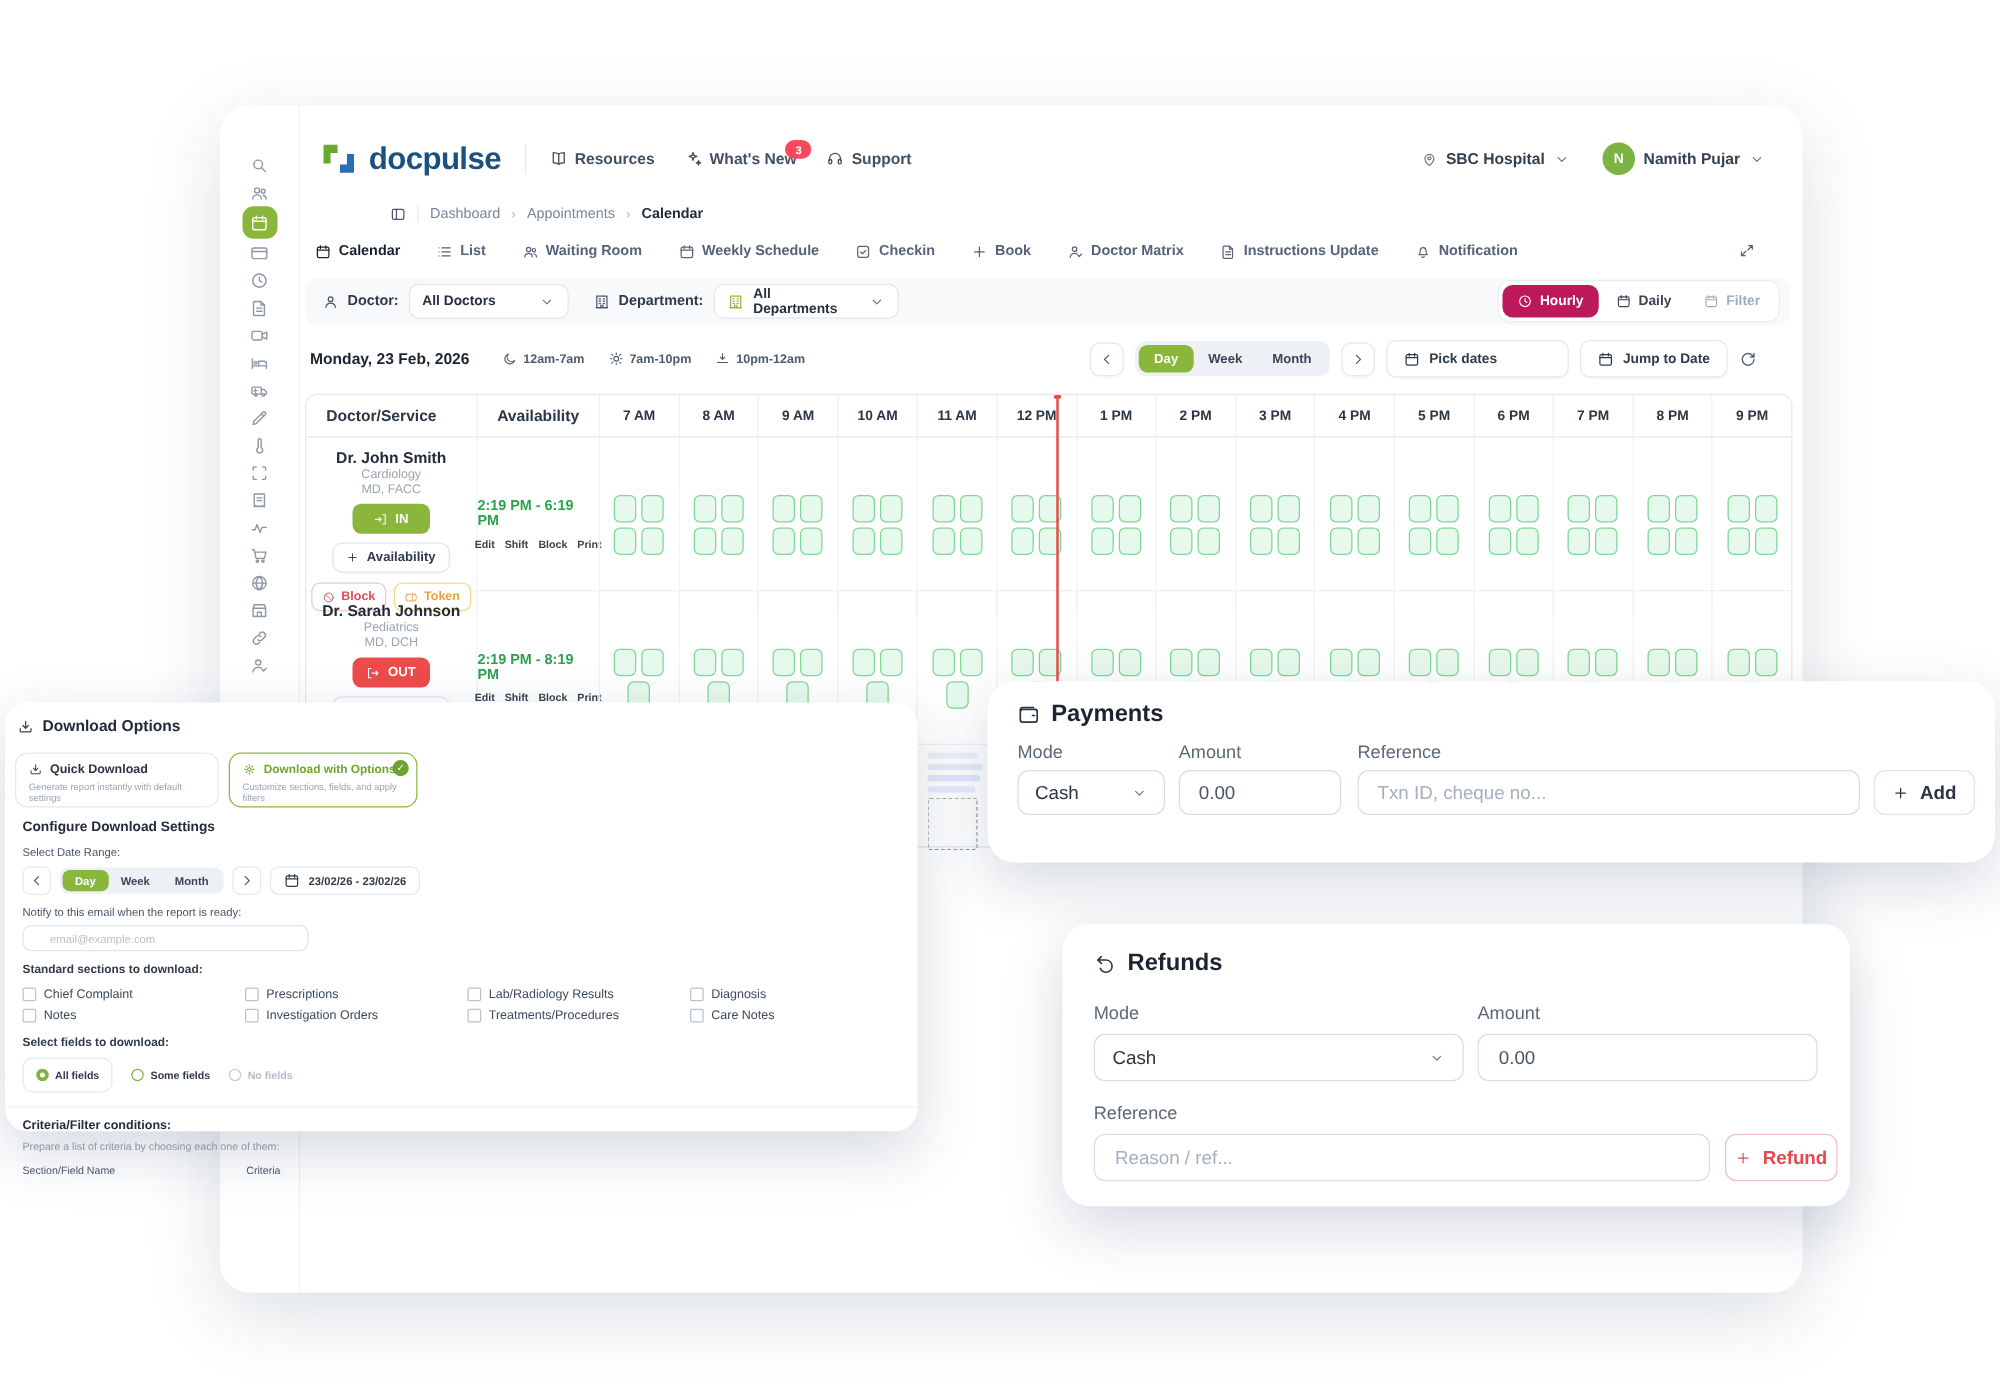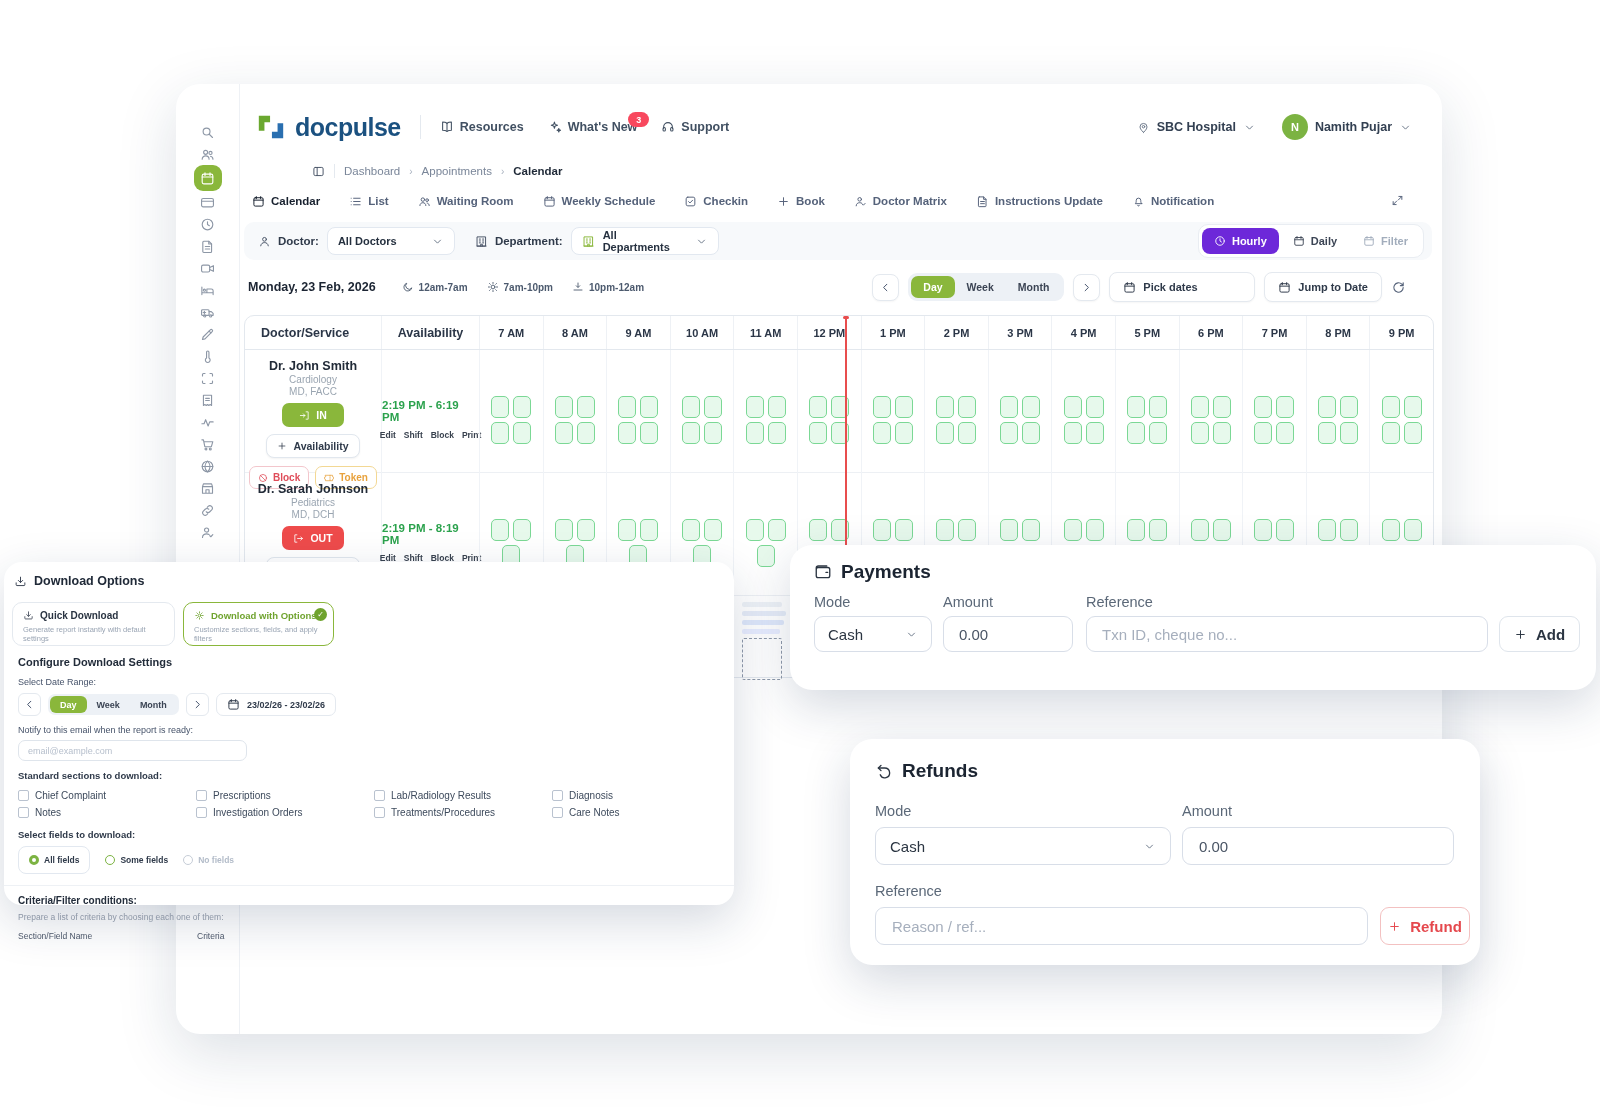--- a/index.html
+++ b/index.html
@@ -51,21 +51,21 @@
         display:flex;align-items:center;padding:0 8px;box-sizing:border-box;}
   .f-ic{color:#4a5568;margin:0 7px 0 6px;}
   .f-label{font-size:11.5px;font-weight:600;color:#2f3a4a;margin-right:8px;}
   .sel{height:28px;background:#fff;border:1px solid #e2e8f0;border-radius:8px;display:flex;align-items:center;
        padding:0 10px;box-sizing:border-box;gap:8px;font-size:11px;font-weight:bold;color:#25303f;cursor:pointer;}
   .sel .grow{flex:1;}
   .viewseg{margin-left:auto;background:#fff;border:1px solid #e9edf2;border-radius:10px;padding:3px;display:flex;gap:2px;}
   .vbtn{height:26px;padding:0 12px;border-radius:8px;display:flex;align-items:center;gap:6px;
         font-size:11px;font-weight:bold;color:#3b4454;cursor:pointer;}
   .vbtn svg{width:12px;height:12px;}
-  .vbtn.active{background:#6d28d9;color:#fff;align-items:center;}
+  .vbtn.active{background:#be185d;color:#fff;align-items:center;}
   .vbtn.muted{color:#a2adbc;}
 
   
   .dbar{position:absolute;left:72px;top:188px;right:36px;height:30px;display:flex;align-items:center;}
   .dtext{font-size:12.5px;font-weight:bold;color:#1c2533;margin-right:26px;}
   .shift{display:flex;align-items:center;gap:5px;font-size:10px;font-weight:600;color:#4c5a6e;margin-right:19px;}
   .shift svg{width:12px;height:12px;}
   .dbar-right{margin-left:auto;display:flex;align-items:center;gap:9px;}
   .navbtn{width:25px;height:25px;border:1px solid #e4e9ef;border-radius:8px;background:#fff;display:flex;
           align-items:center;justify-content:center;color:#42506a;cursor:pointer;box-shadow:0 1px 2px rgba(0,0,0,.04);}
@@ -145,21 +145,21 @@
   .ctrl-row{display:flex;align-items:center;gap:7px;margin-top:6px;}
   .mini-nav{width:21px;height:21px;border:1px solid #e4e9ef;border-radius:6px;background:#fff;display:flex;
             align-items:center;justify-content:center;color:#42506a;cursor:pointer;}
   .mini-seg{background:#edf1f6;border-radius:7px;padding:2px;display:flex;align-items:center;}
   .mini-segbtn{height:17px;padding:0 10px;border-radius:6px;font-size:9px;font-weight:bold;color:#3b4454;
                display:flex;align-items:center;cursor:pointer;}
   .mini-segbtn.active{background:#8ab73b;color:#fff;}
   .datebox{height:21px;border:1px solid #e4e9ef;border-radius:7px;display:flex;align-items:center;gap:7px;
            padding:0 10px;font-size:9px;font-weight:bold;color:#2f3a4a;cursor:pointer;}
   .email-input{margin-top:5px;width:229px;height:21px;border:1px solid #dfe5ec;border-radius:7px;
-               font-size:9px;color:#4a5565;padding:0 9px;box-sizing:border-box;outline:none;font-family:inherit;}
+               font-size:9px;color:#4a5565;padding:0 21px;box-sizing:border-box;outline:none;font-family:inherit;}
   .email-input::placeholder{color:#b6bfcc;}
   .chk-grid{margin-top:6px;display:grid;grid-template-rows:repeat(2,16px);grid-auto-flow:column;
             grid-auto-columns:178px;row-gap:1px;}
   .chk{display:flex;align-items:center;gap:6px;font-size:10px;color:#3d4a5c;cursor:pointer;}
   .chk-box{width:9px;height:9px;border:1px solid #b9c2cf;border-radius:2px;background:#fff;flex:none;}
   .radio-row{display:flex;align-items:center;gap:15px;margin-top:6px;}
   .radio{display:flex;align-items:center;gap:5px;font-size:8.5px;font-weight:600;color:#2f3a4a;cursor:pointer;}
   .rdot{width:10px;height:10px;border-radius:50%;border:1.5px solid #7cb342;box-sizing:border-box;background:#fff;flex:none;}
   .radio.sel .rdot{border:3px solid #7cb342;}
   .radio.dis{color:#b3bcc9;}

